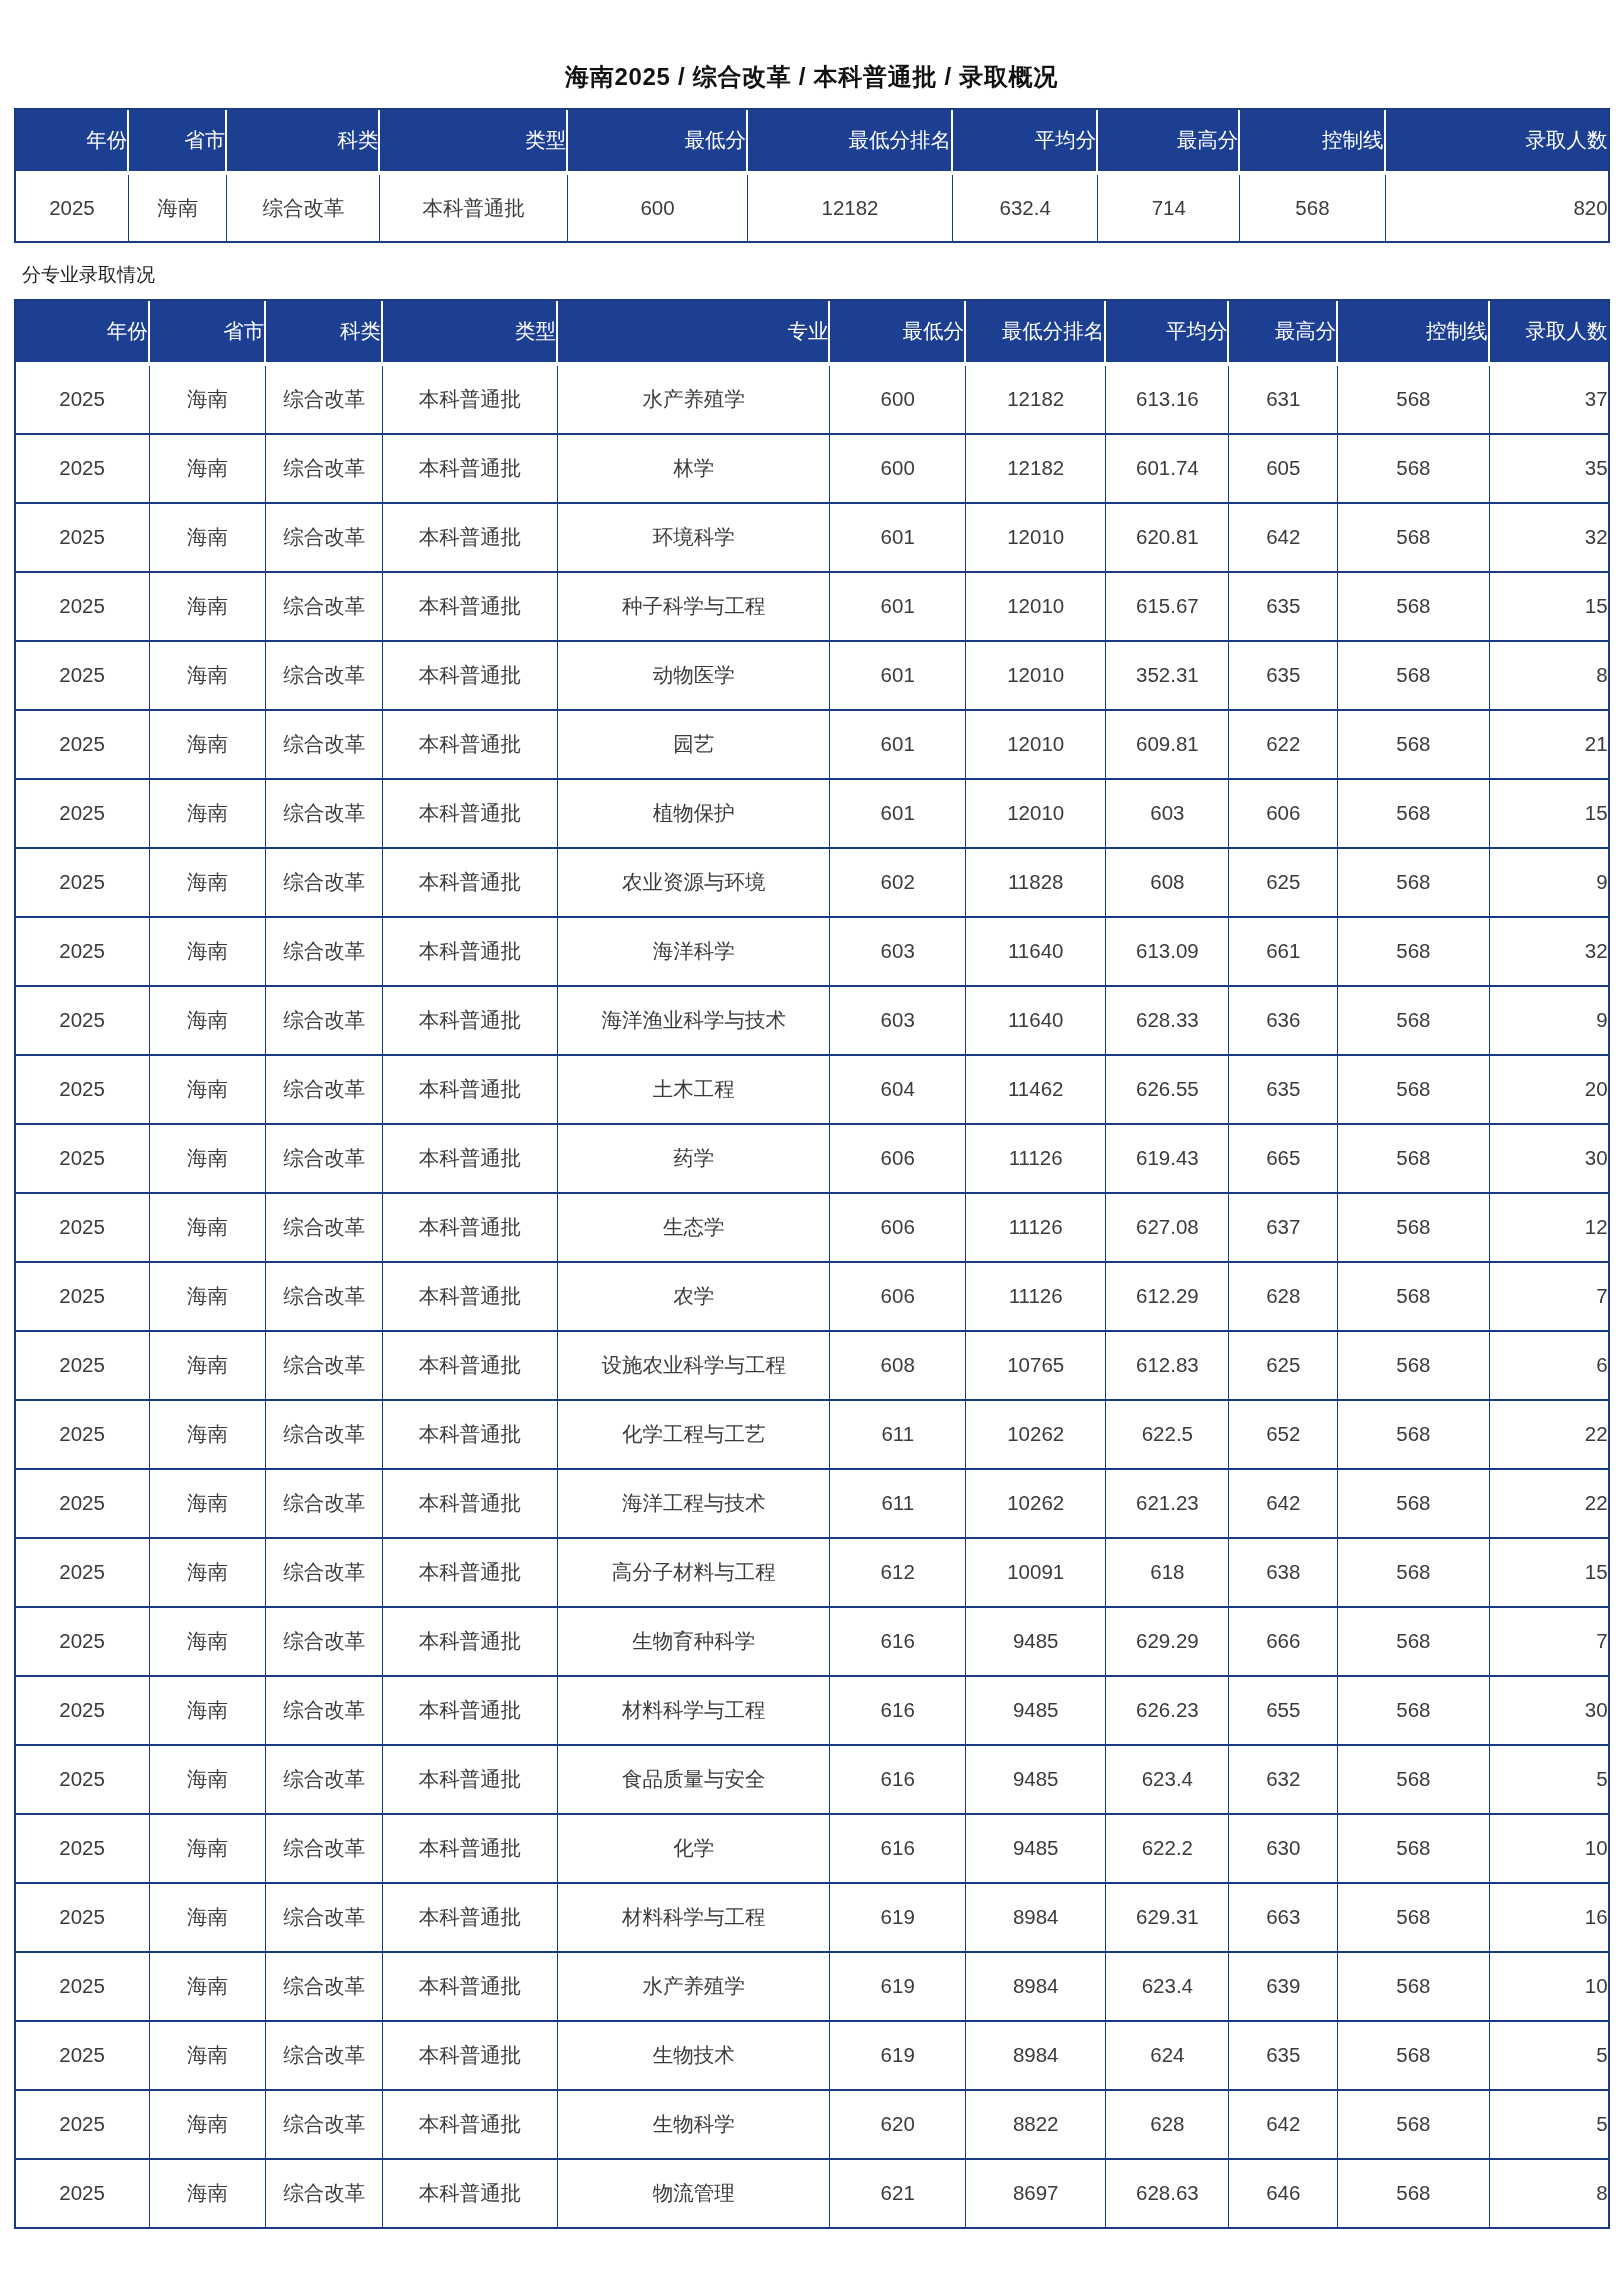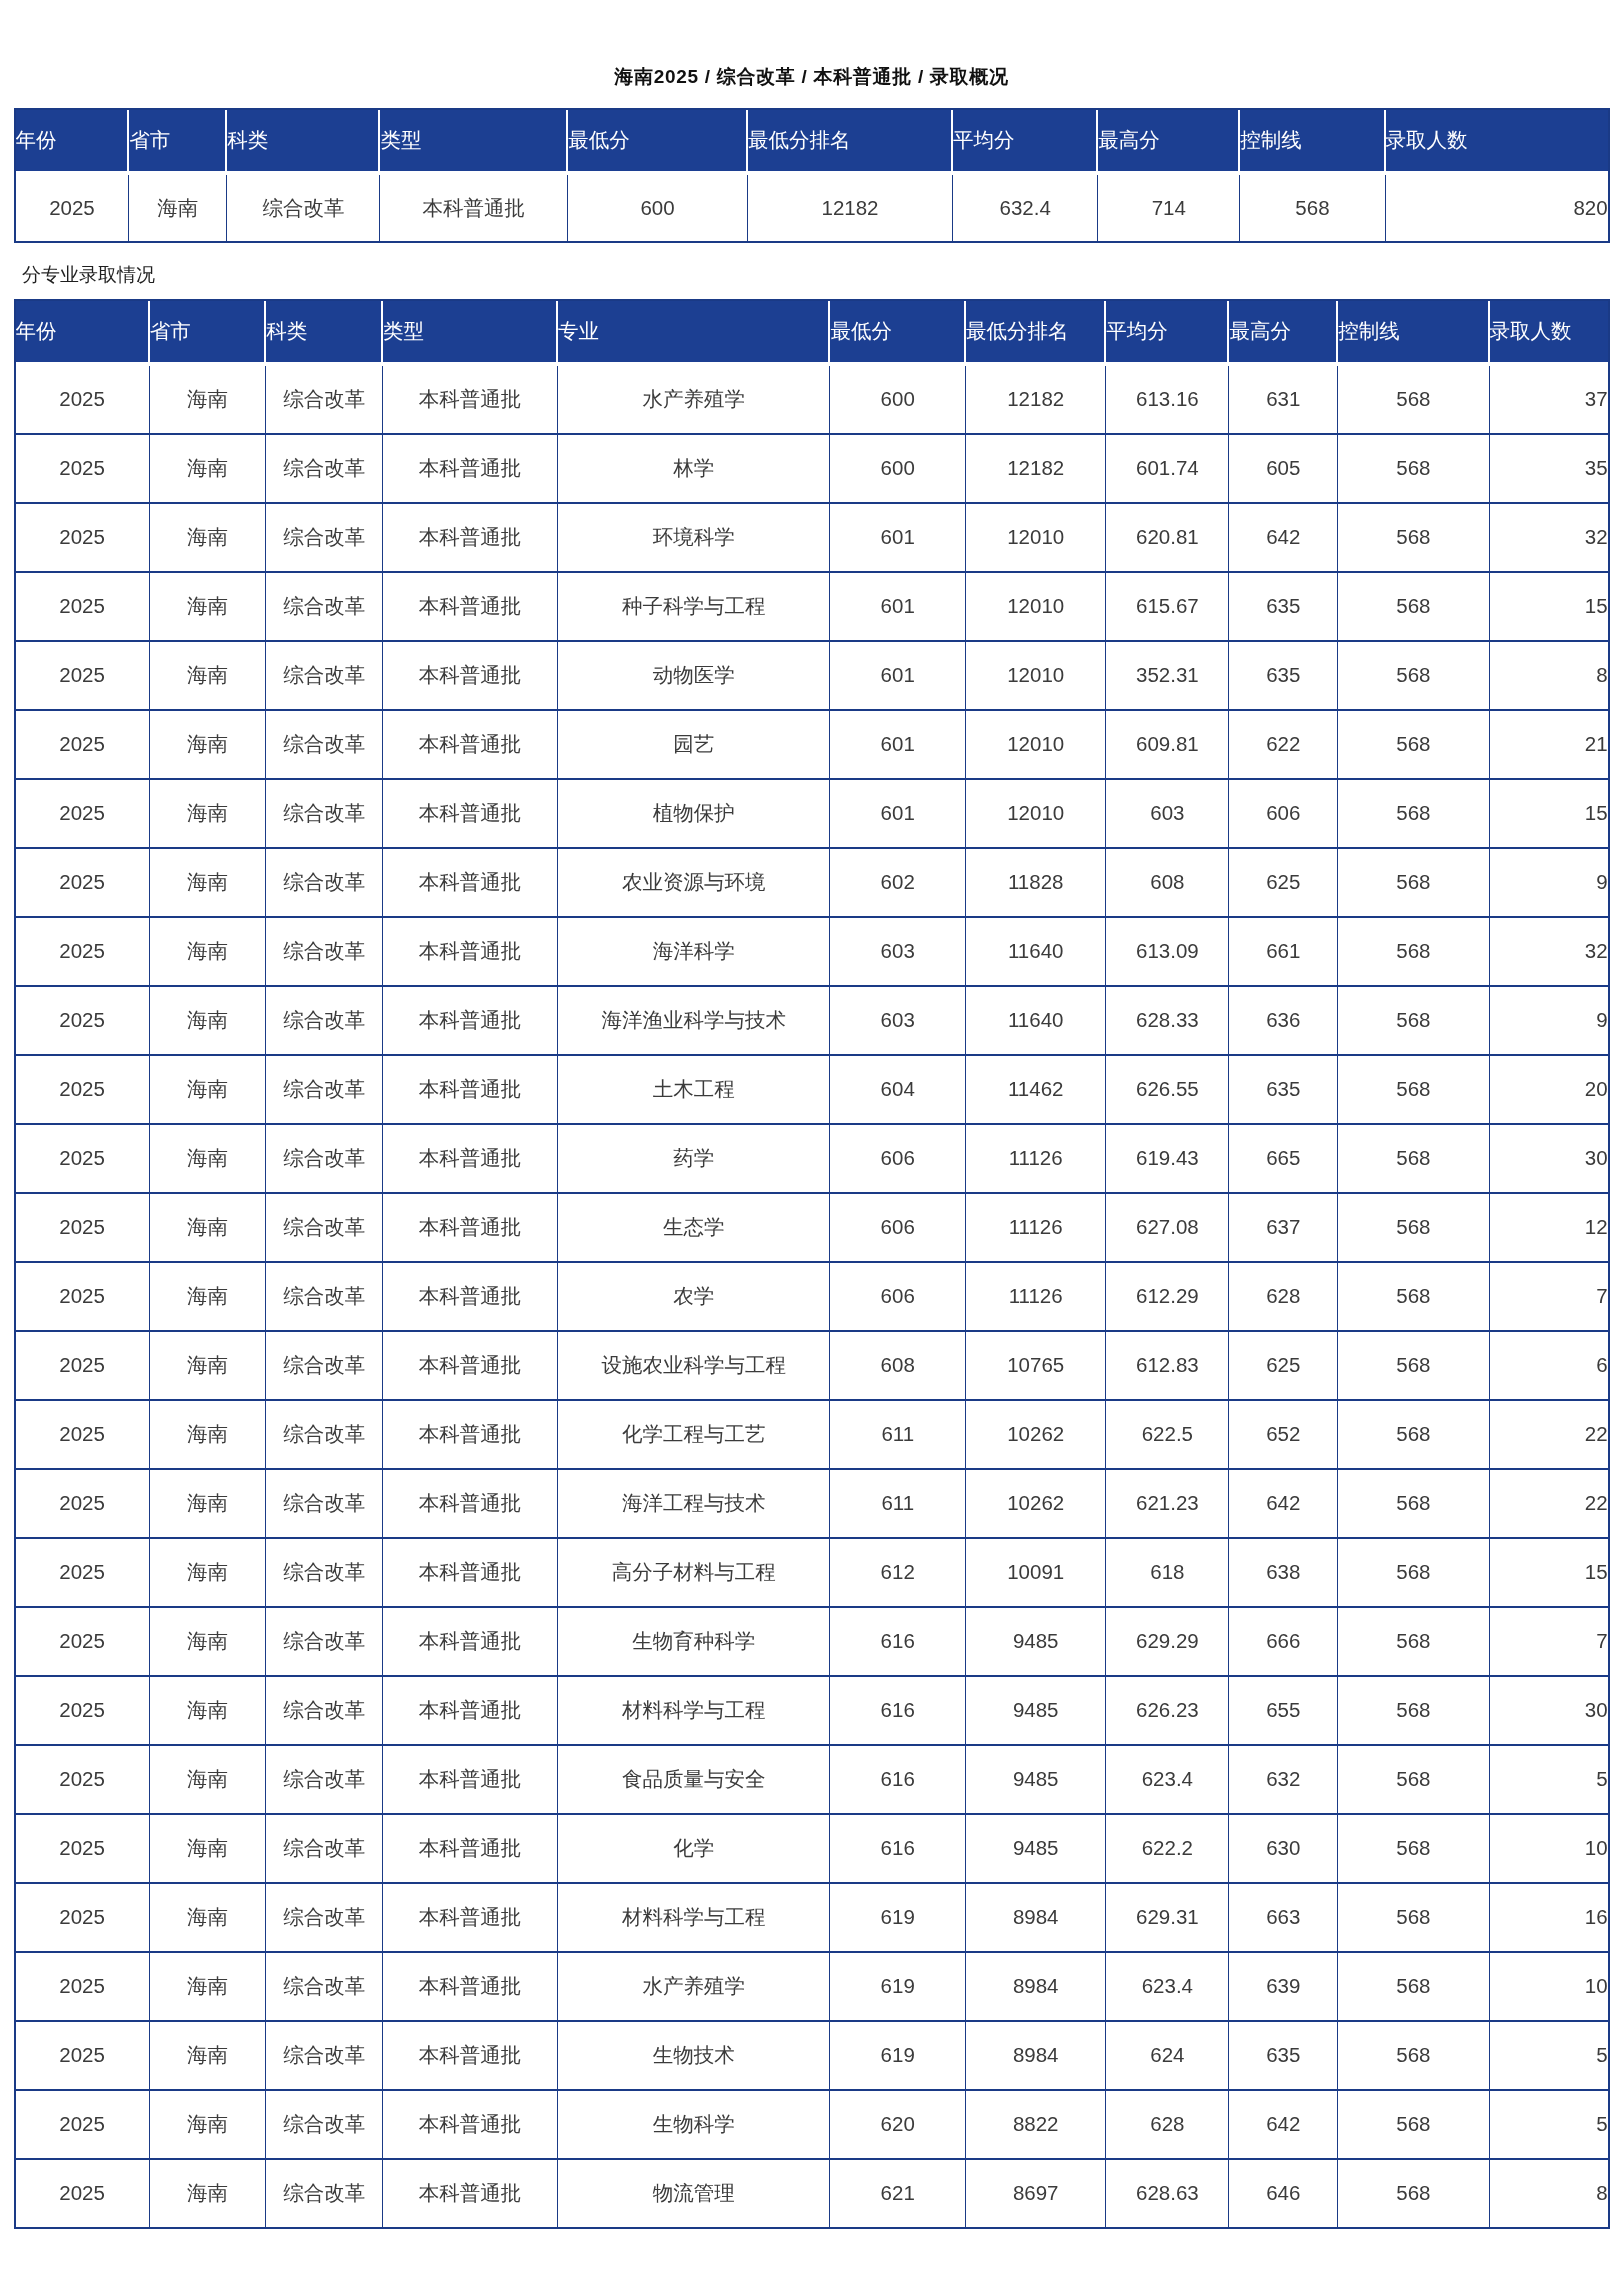--- a/index.html
+++ b/index.html
@@ -14,41 +14,41 @@
     width:1623px;
     height:2295px;
     background:#ffffff;
     font-family:"Liberation Sans", sans-serif;
     overflow:hidden;
   }
   .page-title{
     margin:0;
     padding-top:63px;
     text-align:center;
-    font-size:19px;
+    font-size:24px;
     line-height:27px;
     font-weight:700;
     color:var(--title-text);
     letter-spacing:0.7px;
   }
   .tbl{
     table-layout:fixed;
     border-collapse:separate;
     border-spacing:0;
     width:1596px;
     margin:0 13.6px;
     border:2px solid var(--border);
   }
   .tbl th{
     background:var(--hdr-bg);
     color:var(--hdr-text);
     font-weight:400;
     font-size:20.5px;
     height:61px;
-    text-align:left;
+    text-align:right;
     vertical-align:middle;
     padding:0;
     border-right:2px solid #ffffff;
     border-bottom:4.1px solid #ffffff;
     overflow:hidden;
     white-space:nowrap;
   }
   .tbl th:last-child{border-right:none;margin-left:8px;}
   .tbl td{
     font-size:20.5px;

